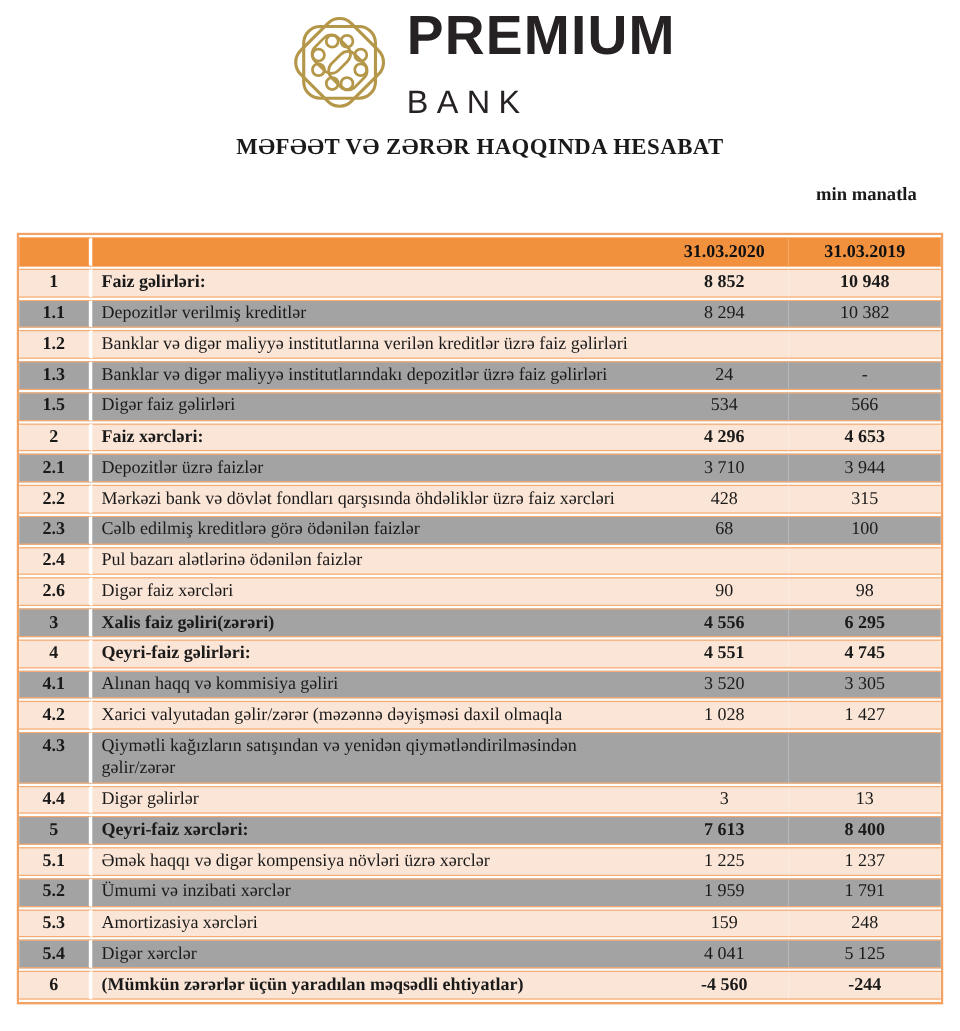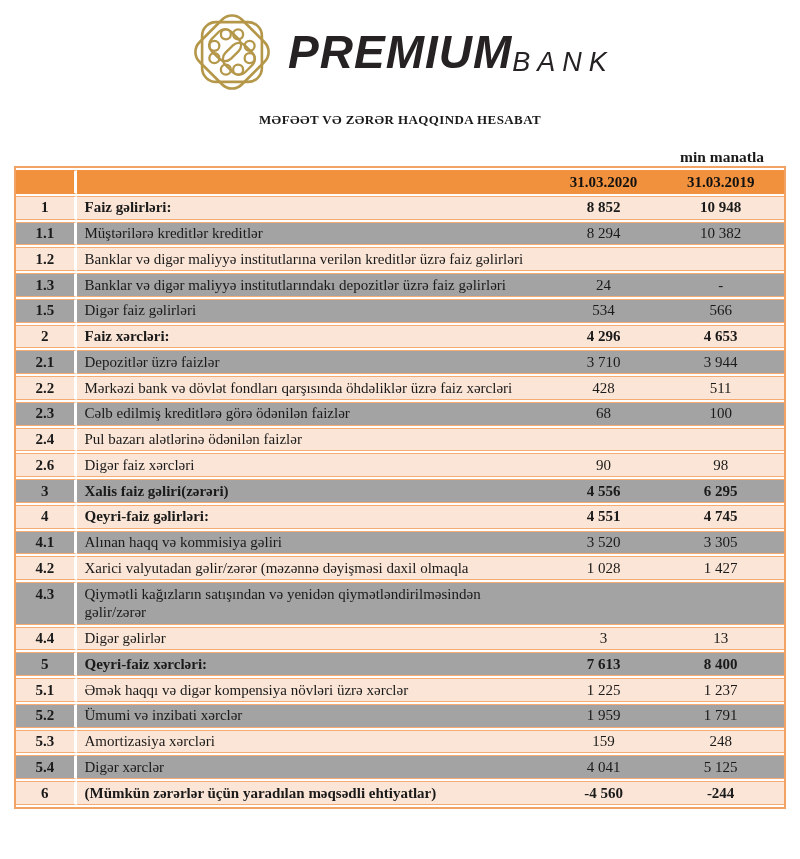--- a/index.html
+++ b/index.html
@@ -16,50 +16,50 @@
   
   .brand-row {
     display: flex;
     justify-content: center;
     align-items: center;
     gap: 10px;
     padding-top: 6px;
     height: 92px;
   }
   .logo-box { width: 92px; height: 92px; flex: 0 0 auto; }
-  .wordmark { display: flex; flex-direction: row; line-height: 1; font-style: italic; }
+  .wordmark { display: flex; flex-direction: column; line-height: 1; }
   .wordmark .premium {
     font-family: "Liberation Sans", sans-serif;
     font-weight: 900;
     font-size: 46px;
     letter-spacing: 1px;
     color: #262223;
   }
   .wordmark .bank {
     font-family: "Liberation Sans", sans-serif;
     font-weight: 400;
     font-size: 27px;
     letter-spacing: 7px;
     color: #262223;
     margin-top: 20px;
   }
 
   .doc-title {
     text-align: center;
     font-weight: bold;
-    font-size: 13px;
+    font-size: 19px;
     letter-spacing: 0.4px;
     margin-top: 14px;
   }
 
   .unit-note {
     text-align: right;
     font-weight: bold;
     font-size: 15.5px;
-    margin: 20px 36px 0 0;
+    margin: 20px 36px 22px 0;
   }
 
   
   .table-wrap {
     margin: 0 14px;
     border: 2px solid #f2a263;
   }
   table.report {
     width: 100%;
     border-collapse: separate;
@@ -137,21 +137,21 @@
       </thead>
       <tbody>
           <tr class="shaded bold">
             <td class="col-no">1</td>
             <td class="col-label">Faiz gəlirləri:</td>
             <td class="col-val">8 852</td>
             <td class="col-val-last">10 948</td>
           </tr>
           <tr class="plain">
             <td class="col-no">1.1</td>
-            <td class="col-label">Müştərilərə kreditlər kreditlər</td>
+            <td class="col-label">Depozitlər verilmiş kreditlər</td>
             <td class="col-val">8 294</td>
             <td class="col-val-last">10 382</td>
           </tr>
           <tr class="shaded">
             <td class="col-no">1.2</td>
             <td class="col-label">Banklar və digər maliyyə institutlarına verilən kreditlər üzrə faiz gəlirləri</td>
             <td class="col-val"></td>
             <td class="col-val-last"></td>
           </tr>
           <tr class="plain">
@@ -175,21 +175,21 @@
           <tr class="plain">
             <td class="col-no">2.1</td>
             <td class="col-label">Depozitlər üzrə faizlər</td>
             <td class="col-val">3 710</td>
             <td class="col-val-last">3 944</td>
           </tr>
           <tr class="shaded">
             <td class="col-no">2.2</td>
             <td class="col-label">Mərkəzi bank və dövlət fondları qarşısında öhdəliklər üzrə faiz xərcləri</td>
             <td class="col-val">428</td>
-            <td class="col-val-last">511</td>
+            <td class="col-val-last">315</td>
           </tr>
           <tr class="plain">
             <td class="col-no">2.3</td>
             <td class="col-label">Cəlb edilmiş kreditlərə görə ödənilən faizlər</td>
             <td class="col-val">68</td>
             <td class="col-val-last">100</td>
           </tr>
           <tr class="shaded">
             <td class="col-no">2.4</td>
             <td class="col-label">Pul bazarı alətlərinə ödənilən faizlər</td>

